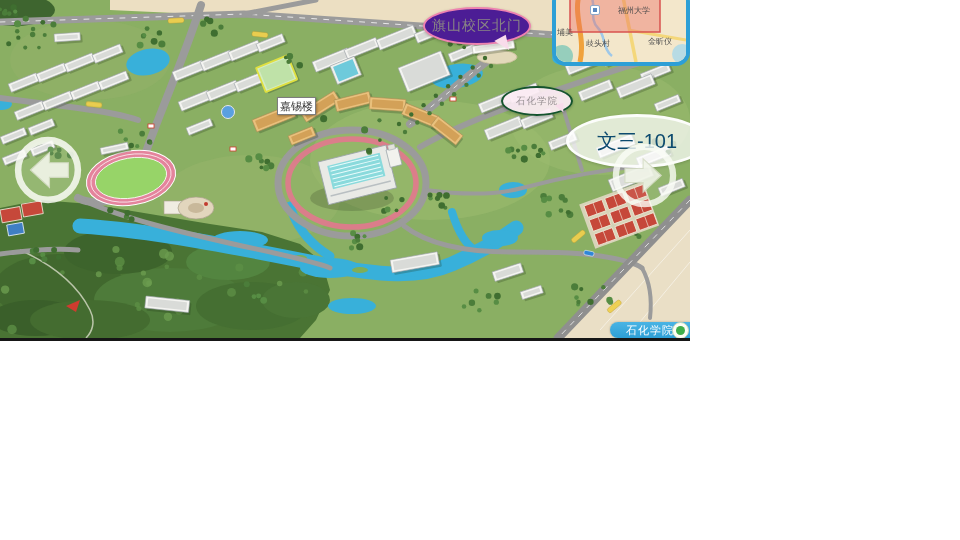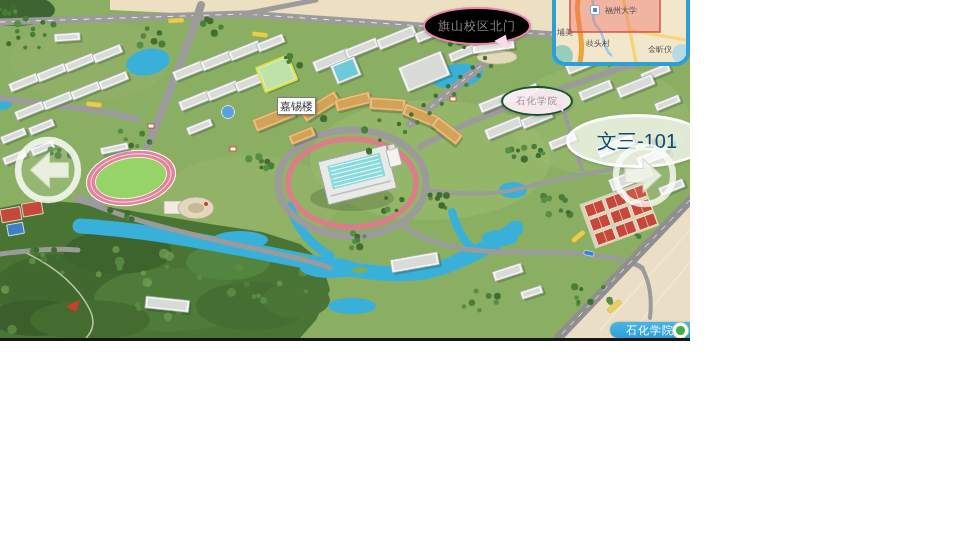--- a/index.html
+++ b/index.html
@@ -4,22 +4,22 @@
 <style>
   html,body{margin:0;padding:0;background:#ffffff;width:960px;height:540px;overflow:hidden;
     font-family:"Liberation Sans","DejaVu Sans",sans-serif;}
   #stage{position:relative;width:960px;height:540px;background:#fff;}
   #map-wrap{position:absolute;left:0;top:0;width:690px;height:338px;overflow:hidden;
     border-bottom:3px solid #161616;background:#8aaf63;}
   #map-svg{position:absolute;left:0;top:0;}
   
   .bubble{position:absolute;border-radius:50%;display:flex;align-items:center;justify-content:center;
     box-shadow:0 1px 3px rgba(0,0,0,.25);z-index:7;cursor:pointer;}
-  .bubble.gate{left:423px;top:7px;width:104px;height:34px;background:#000000;
-    border:2px solid #ee82b0;color:#8a8684;font-size:12px;letter-spacing:1px;}
+  .bubble.gate{left:423px;top:7px;width:104px;height:34px;background:#4c1d95;
+    border:2px solid #ee82b0;color:#8a8684;font-size:14px;letter-spacing:1px;}
   .bubble.petro{left:501px;top:86px;width:68px;height:26px;background:rgba(252,236,244,.93);
     border:2px solid #14532d;color:#968f92;font-size:9.5px;letter-spacing:1px;}
   .tail{position:absolute;width:0;height:0;z-index:7;}
   .tail.gate{left:497px;top:37px;border-left:9px solid transparent;border-right:4px solid transparent;
     border-top:15px solid #f8dcEB;transform:rotate(-28deg);}
   .tail.petro{left:556px;top:104px;border-left:6px solid transparent;border-right:3px solid transparent;
     border-top:9px solid #f8dcEB;transform:rotate(-18deg);}
   
   .oval{position:absolute;left:566px;top:114px;width:136px;height:48px;border-radius:50%;
     background:rgba(255,255,255,.72);border:3px solid rgba(255,255,255,.9);z-index:5;
@@ -30,21 +30,21 @@
     border:1px solid #7d7d7d;box-shadow:1px 1px 2px rgba(0,0,0,.3);z-index:7;
     display:flex;align-items:center;justify-content:center;font-size:11px;color:#333;cursor:pointer;}
   
   .circle-btn{position:absolute;z-index:6;cursor:pointer;background:transparent;border:none;padding:0;}
   .circle-btn.prev{left:13px;top:135px;width:70px;height:70px;}
   .circle-btn.next{left:611px;top:142px;width:67px;height:67px;}
   
   .minimap{position:absolute;left:552px;top:-12px;width:130px;height:70px;background:#f3e7cb;
     border:4px solid var(--accent-blue,#35a3d6);border-radius:14px;overflow:hidden;z-index:8;cursor:pointer;}
   .mm-label{position:absolute;font-size:8px;color:#4a4a4a;white-space:nowrap;line-height:9px;z-index:3;}
-  .mm-uni{display:flex;align-items:center;gap:5px;}
+  .mm-uni{display:flex;align-items:center;gap:18px;}
   .mm-ico{display:inline-block;width:8px;height:8px;background:#fff;border:1px solid #8fa8c8;
     border-radius:2px;position:relative;}
   .mm-ico:after{content:"";position:absolute;left:2px;top:2px;width:4px;height:4px;background:#5a88c0;}
   
   .mapswitch{position:absolute;left:610px;top:322px;width:80px;height:16px;z-index:9;border:none;
     background:linear-gradient(#4ab4e4,var(--accent-blue,#1f8ecd));border-radius:9px 0 0 9px;
     display:flex;align-items:center;justify-content:center;cursor:pointer;box-shadow:0 0 2px rgba(0,0,0,.3);}
   .mapswitch .lbl{color:#fff;font-size:11px;letter-spacing:1px;line-height:16px;}
   .mapswitch .globe{position:absolute;right:1px;top:0px;width:15px;height:15px;border-radius:50%;
     background:#fdfdf5;border:1px solid #c8d8b8;display:flex;align-items:center;justify-content:center;}
@@ -725,21 +725,21 @@
         <path d="M72,38 L130,48" stroke="#f4d77a" stroke-width="3" fill="none"></path>
         <path d="M34,2 C42,14 32,26 42,36 C50,44 46,56 56,64" stroke="#9fc8e8" stroke-width="2.5" fill="none"></path>
         <rect x="14" y="-4" width="90" height="44" fill="rgba(234,105,95,.40)" stroke="#d9534f" stroke-width="1.5"></rect>
       </svg>
       <span class="mm-label" style="left:1px;top:26px;margin-top:10px;">埔美</span>
       <span class="mm-label mm-uni" style="left:34px;top:13px;">
         <span class="mm-ico"></span>
         <span>福州大学</span>
       </span>
       <span class="mm-label" style="left:30px;top:47px;">歧头村</span>
-      <span class="mm-label" style="left:92px;top:53px;">金昕仪</span>
+      <span class="mm-label" style="left:92px;top:45px;">金昕仪</span>
     </div>
 
     <button class="mapswitch">
       <span class="lbl">石化学院</span>
       <span class="globe">
           <i></i>
         </span>
     </button>
 
   </div>

